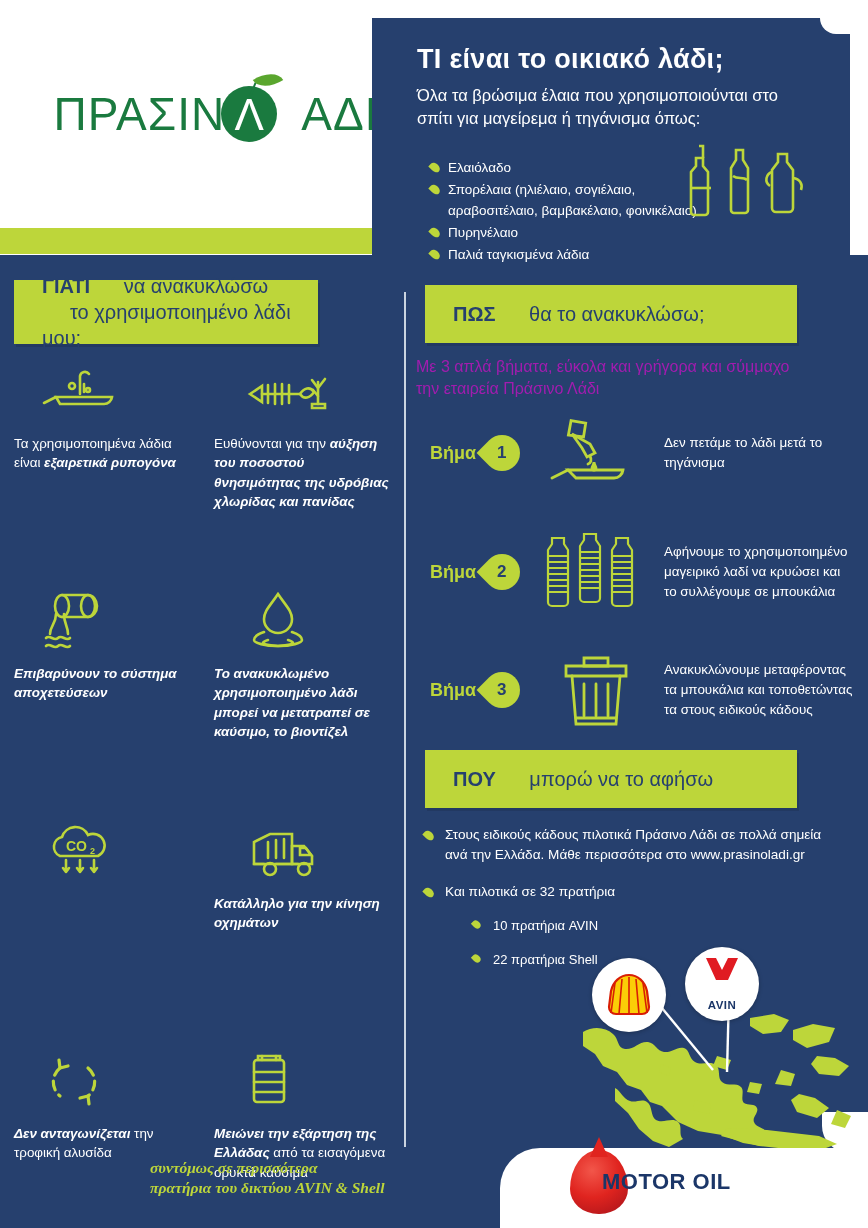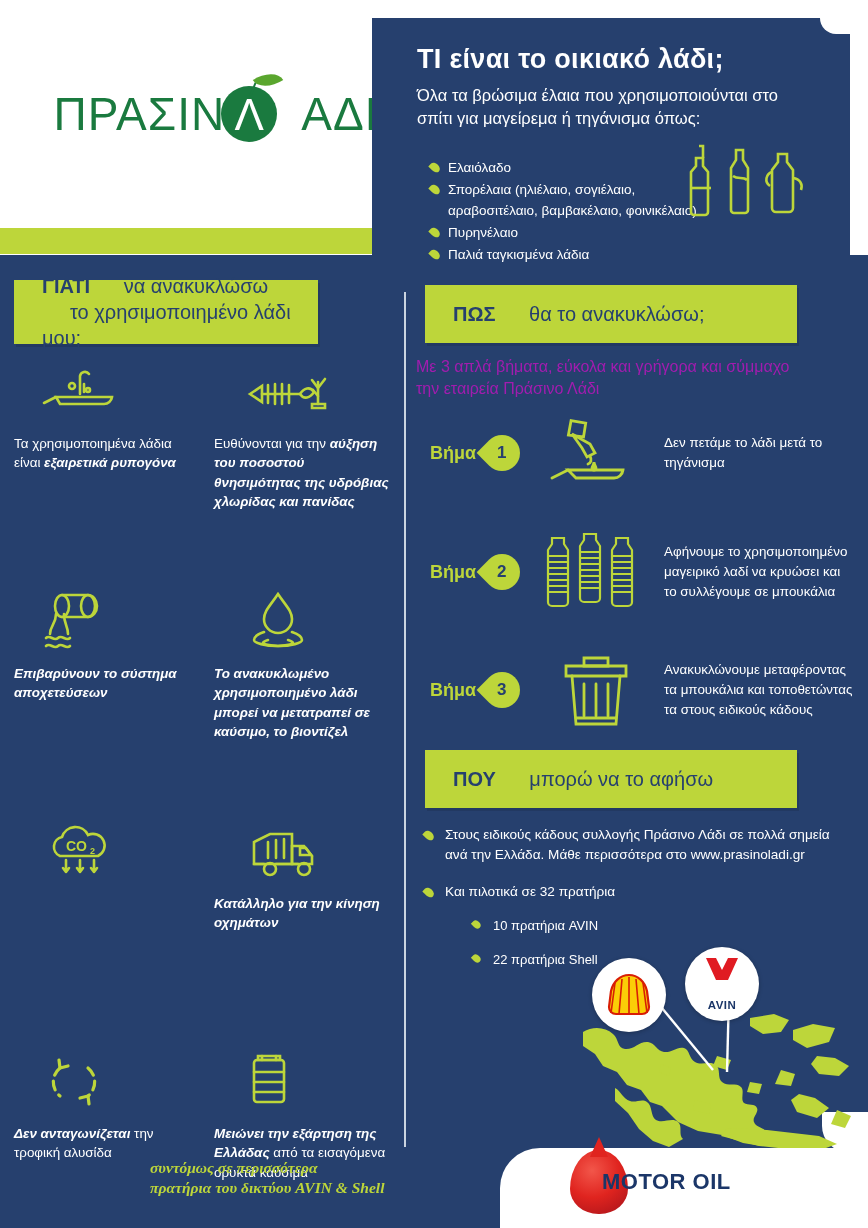--- a/index.html
+++ b/index.html
@@ -434,21 +434,21 @@
     <span class="step-txt">Ανακυκλώνουμε μεταφέροντας τα μπουκάλια και τοποθετώντας τα στους ειδικούς κάδους</span>
   </div>
 
   <div class="bar" id="bar-where">
     <span><b>ΠΟΥ</b><span> μπορώ να το αφήσω</span></span>
   </div>
 
   <ul class="where-list">
     <li>
       <span class="drop"></span>
-      <span>Στους ειδικούς κάδους συλλογής Πράσινο Λάδι σε πολλά σημεία ανά την Ελλάδα. Μάθε περισσότερα στο www.prasinoladi.gr</span>
+      <span>Στους ειδικούς κάδους πιλοτικά Πράσινο Λάδι σε πολλά σημεία ανά την Ελλάδα. Μάθε περισσότερα στο www.prasinoladi.gr</span>
     </li>
     <li>
       <span class="drop"></span>
       <span>Και πιλοτικά σε 32 πρατήρια</span>
       <ul class="sub-list indent">
         <li><span class="drop"></span><span>10 πρατήρια AVIN</span></li>
         <li><span class="drop"></span><span>22 πρατήρια Shell</span></li>
       </ul>
     </li>
   </ul>

